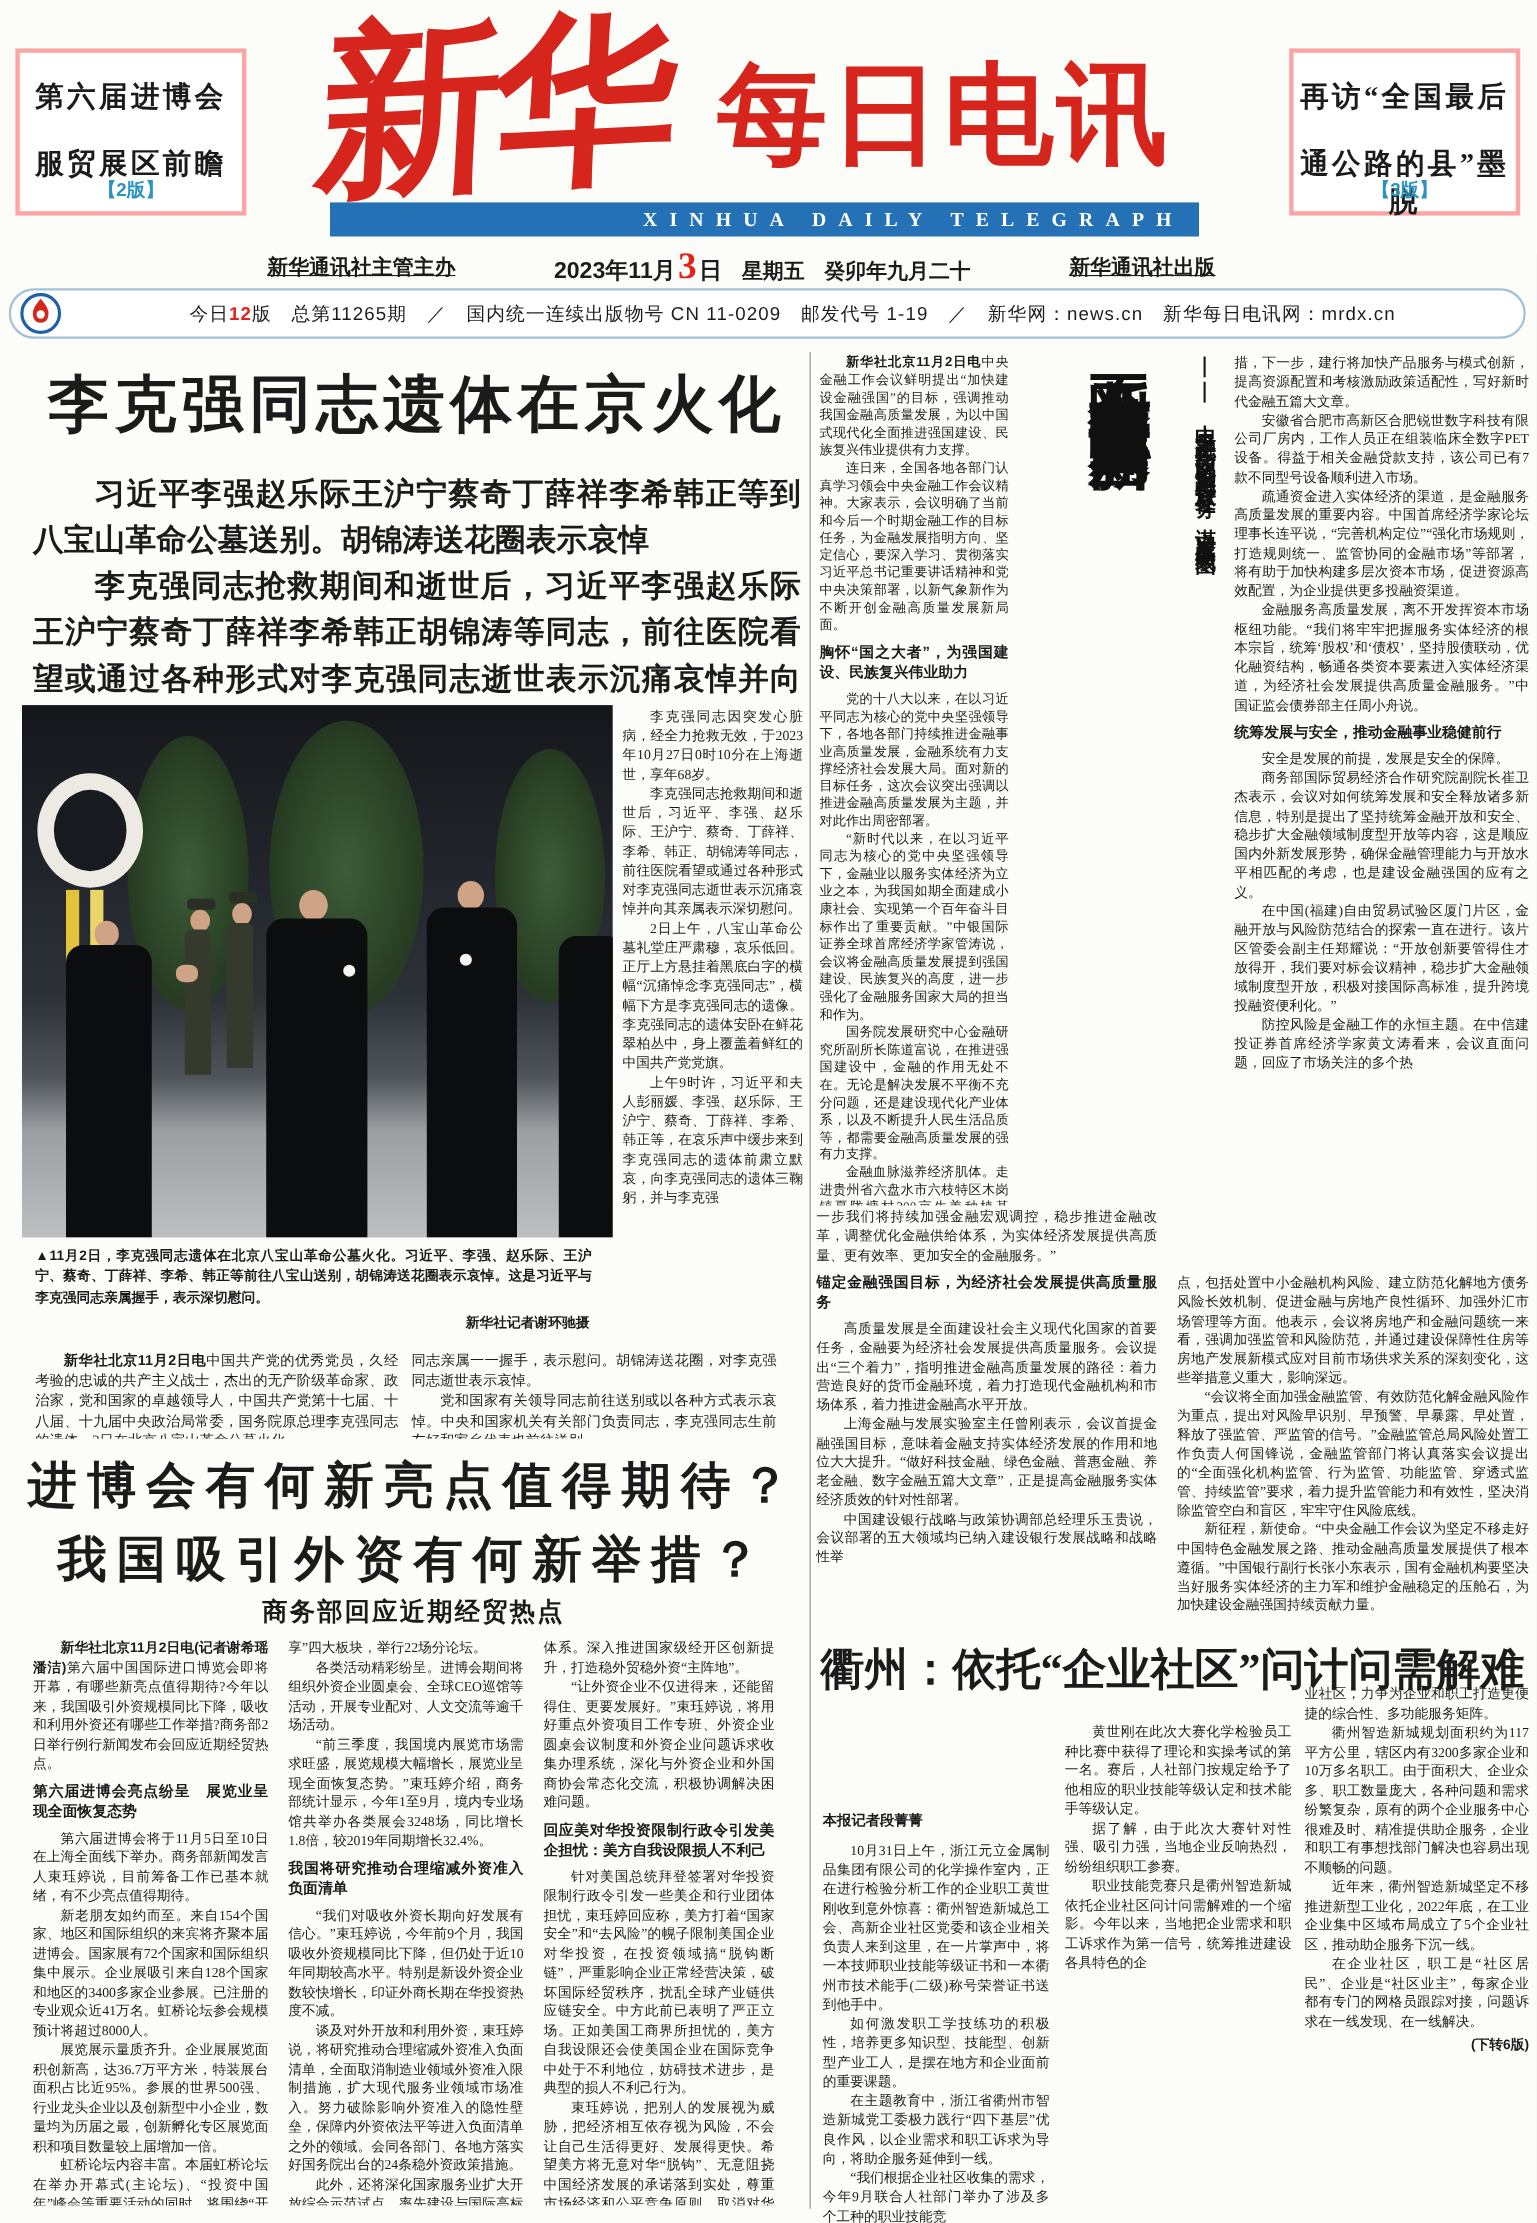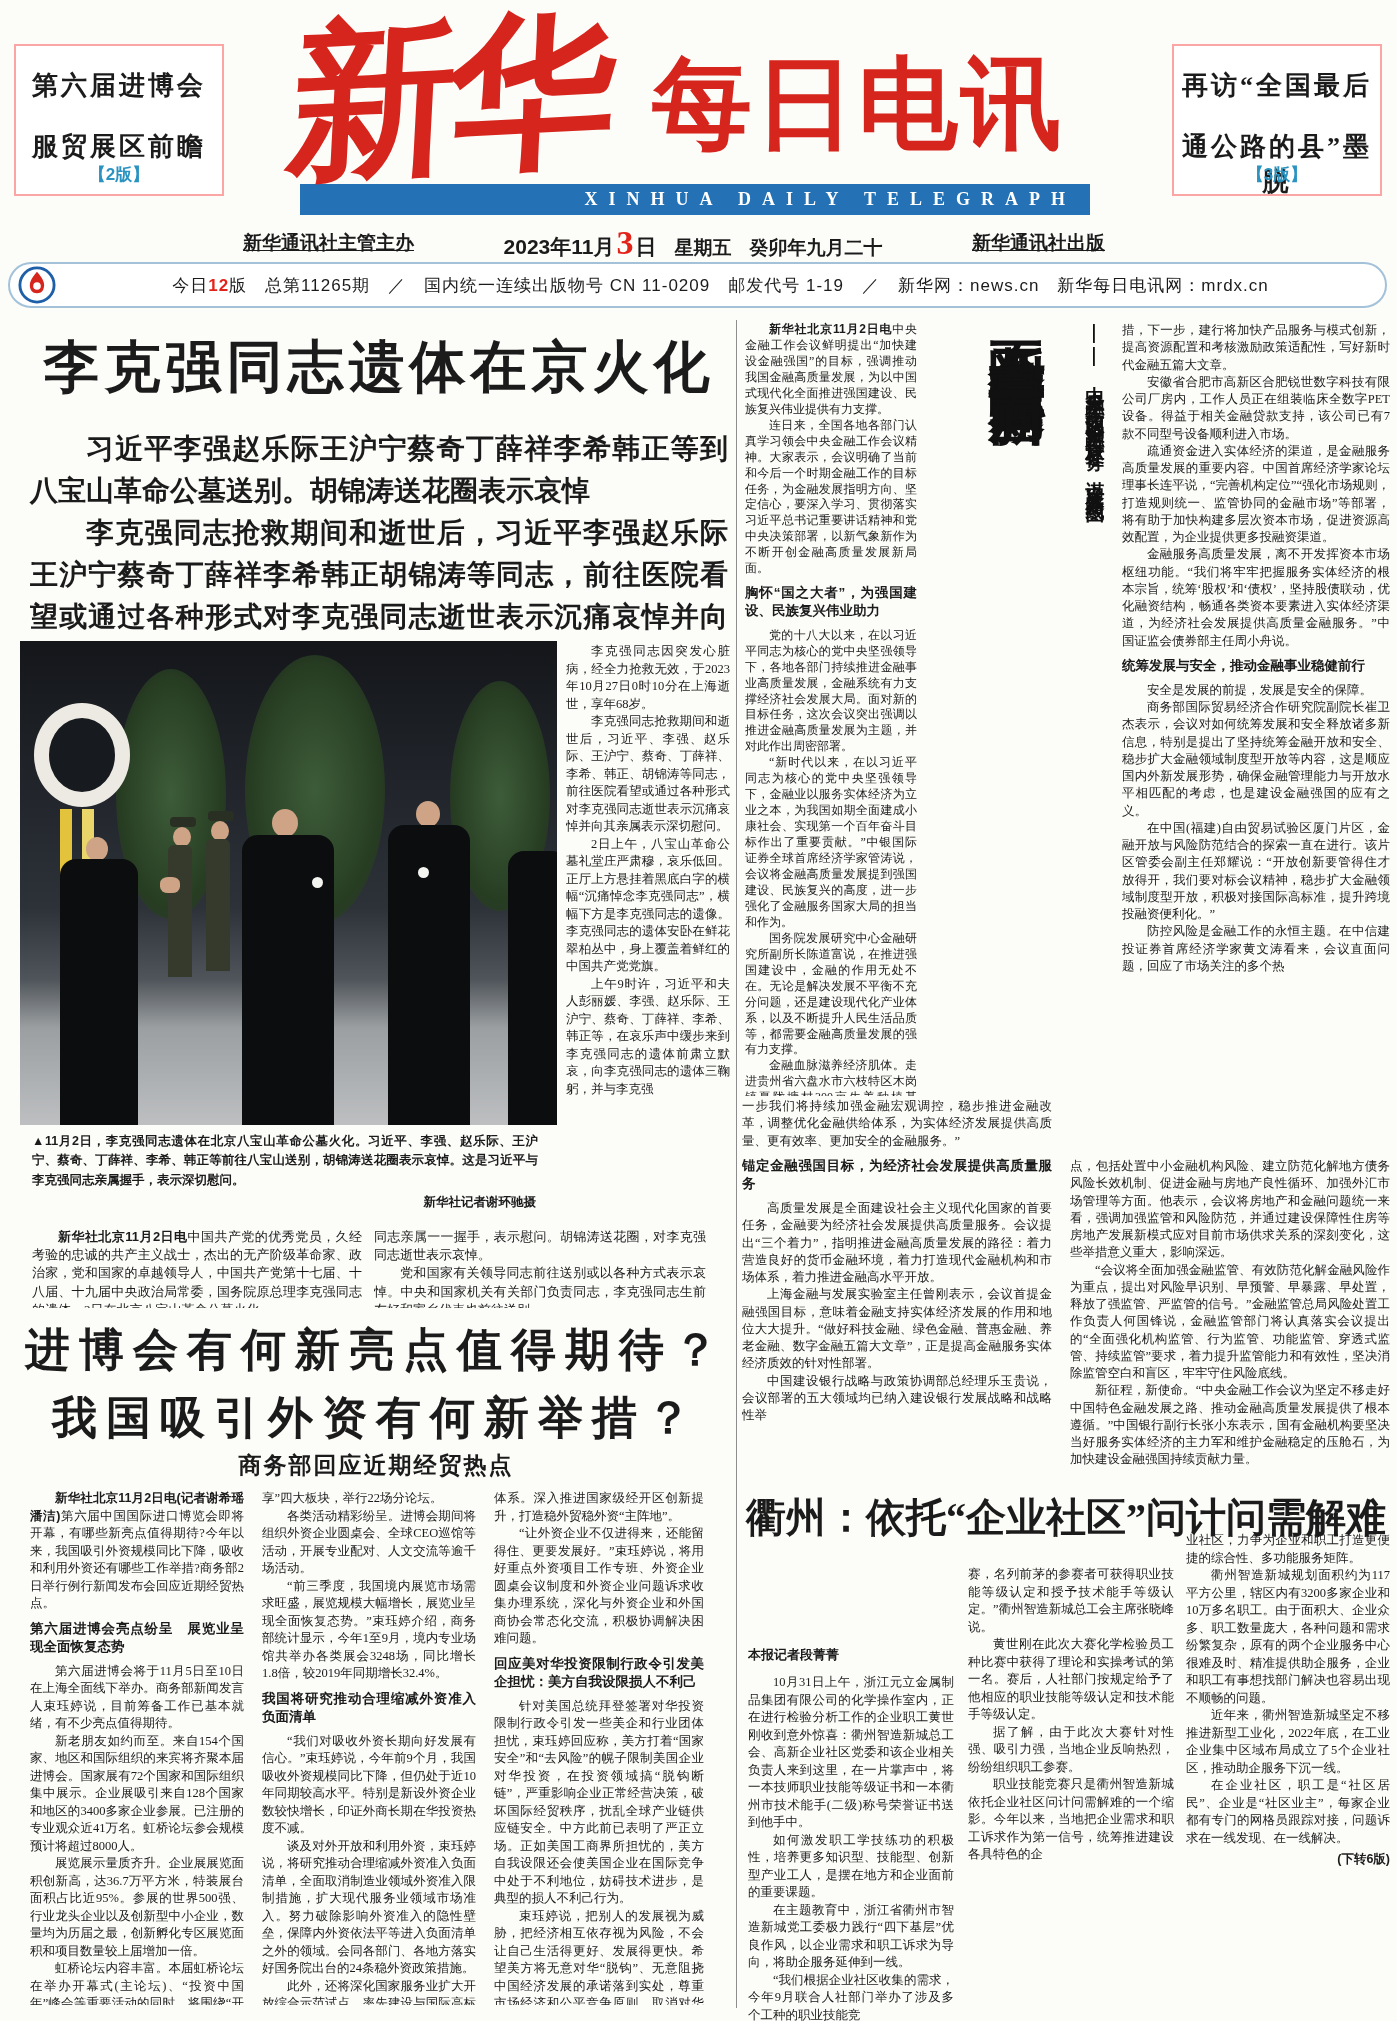--- a/index.html
+++ b/index.html
@@ -2,21 +2,21 @@
 <html><head>
 <meta charset="utf-8">
 <style>
   * { box-sizing: border-box; margin: 0; padding: 0; }
   body { background:#e8e8e8; font-family:"Liberation Sans", sans-serif; }
   #page { position:relative; width:1397px; height:2021px; margin:0 auto;
           background:#fcfcf9; color:#1b1b1b; overflow:hidden; }
 
   
   .edge-box { position:absolute; top:44px; width:210px; height:152px;
-              border:2px solid #fca5a5; background:#fff; text-align:center; }
+              border:4px solid #fca5a5; background:#fff; text-align:center; }
   .edge-box .bl { font-family:"Liberation Serif",serif; font-weight:bold;
                   font-size:26px; letter-spacing:3px; margin-top:22px; }
   .edge-box .bl2 { margin-top:26px; }
   .edge-box .pref { position:absolute; bottom:8px; left:0; right:0;
                     color:#2a93c1; font-size:17px; font-weight:bold; }
 
   .brand-script { position:absolute; left:238px; top:2px; width:420px; height:200px;
                   color:#d6251c; font-family:"Liberation Serif",serif; font-weight:bold;
                   font-size:168px; line-height:190px; transform:rotate(-3deg) skewX(-6deg);
                   letter-spacing:-8px; z-index:3; text-align:center; }
@@ -281,21 +281,20 @@
   <div class="col" style="left:748px; top:1646px; width:206px; height:440px;">
     <div class="byline">本报记者段菁菁</div>
     <div>
         <p>10月31日上午，浙江元立金属制品集团有限公司的化学操作室内，正在进行检验分析工作的企业职工黄世刚收到意外惊喜：衢州智造新城总工会、高新企业社区党委和该企业相关负责人来到这里，在一片掌声中，将一本技师职业技能等级证书和一本衢州市技术能手(二级)称号荣誉证书送到他手中。</p>
         <p>如何激发职工学技练功的积极性，培养更多知识型、技能型、创新型产业工人，是摆在地方和企业面前的重要课题。</p>
         <p>在主题教育中，浙江省衢州市智造新城党工委极力践行“四下基层”优良作风，以企业需求和职工诉求为导向，将助企服务延伸到一线。</p>
         <p>“我们根据企业社区收集的需求，今年9月联合人社部门举办了涉及多个工种的职业技能竞</p>
       </div>
   </div>
   <div class="col" style="left:968px; top:1566px; width:206px; height:440px;">
-      <p class="noind">赛，名列前茅的参赛者可获得职业技能等级认定和授予技术能手等级认定。”衢州智造新城总工会主席张晓峰说。</p>
       <p>黄世刚在此次大赛化学检验员工种比赛中获得了理论和实操考试的第一名。赛后，人社部门按规定给予了他相应的职业技能等级认定和技术能手等级认定。</p>
       <p>据了解，由于此次大赛针对性强、吸引力强，当地企业反响热烈，纷纷组织职工参赛。</p>
       <p>职业技能竞赛只是衢州智造新城依托企业社区问计问需解难的一个缩影。今年以来，当地把企业需求和职工诉求作为第一信号，统筹推进建设各具特色的企</p>
     </div>
   <div class="col" style="left:1186px; top:1532px; width:204px; height:440px;">
     <div>
         <p class="noind">业社区，力争为企业和职工打造更便捷的综合性、多功能服务矩阵。</p>
         <p>衢州智造新城规划面积约为117平方公里，辖区内有3200多家企业和10万多名职工。由于面积大、企业众多、职工数量庞大，各种问题和需求纷繁复杂，原有的两个企业服务中心很难及时、精准提供助企服务，企业和职工有事想找部门解决也容易出现不顺畅的问题。</p>
         <p>近年来，衢州智造新城坚定不移推进新型工业化，2022年底，在工业企业集中区域布局成立了5个企业社区，推动助企服务下沉一线。</p>
         <p>在企业社区，职工是“社区居民”、企业是“社区业主”，每家企业都有专门的网格员跟踪对接，问题诉求在一线发现、在一线解决。</p>

